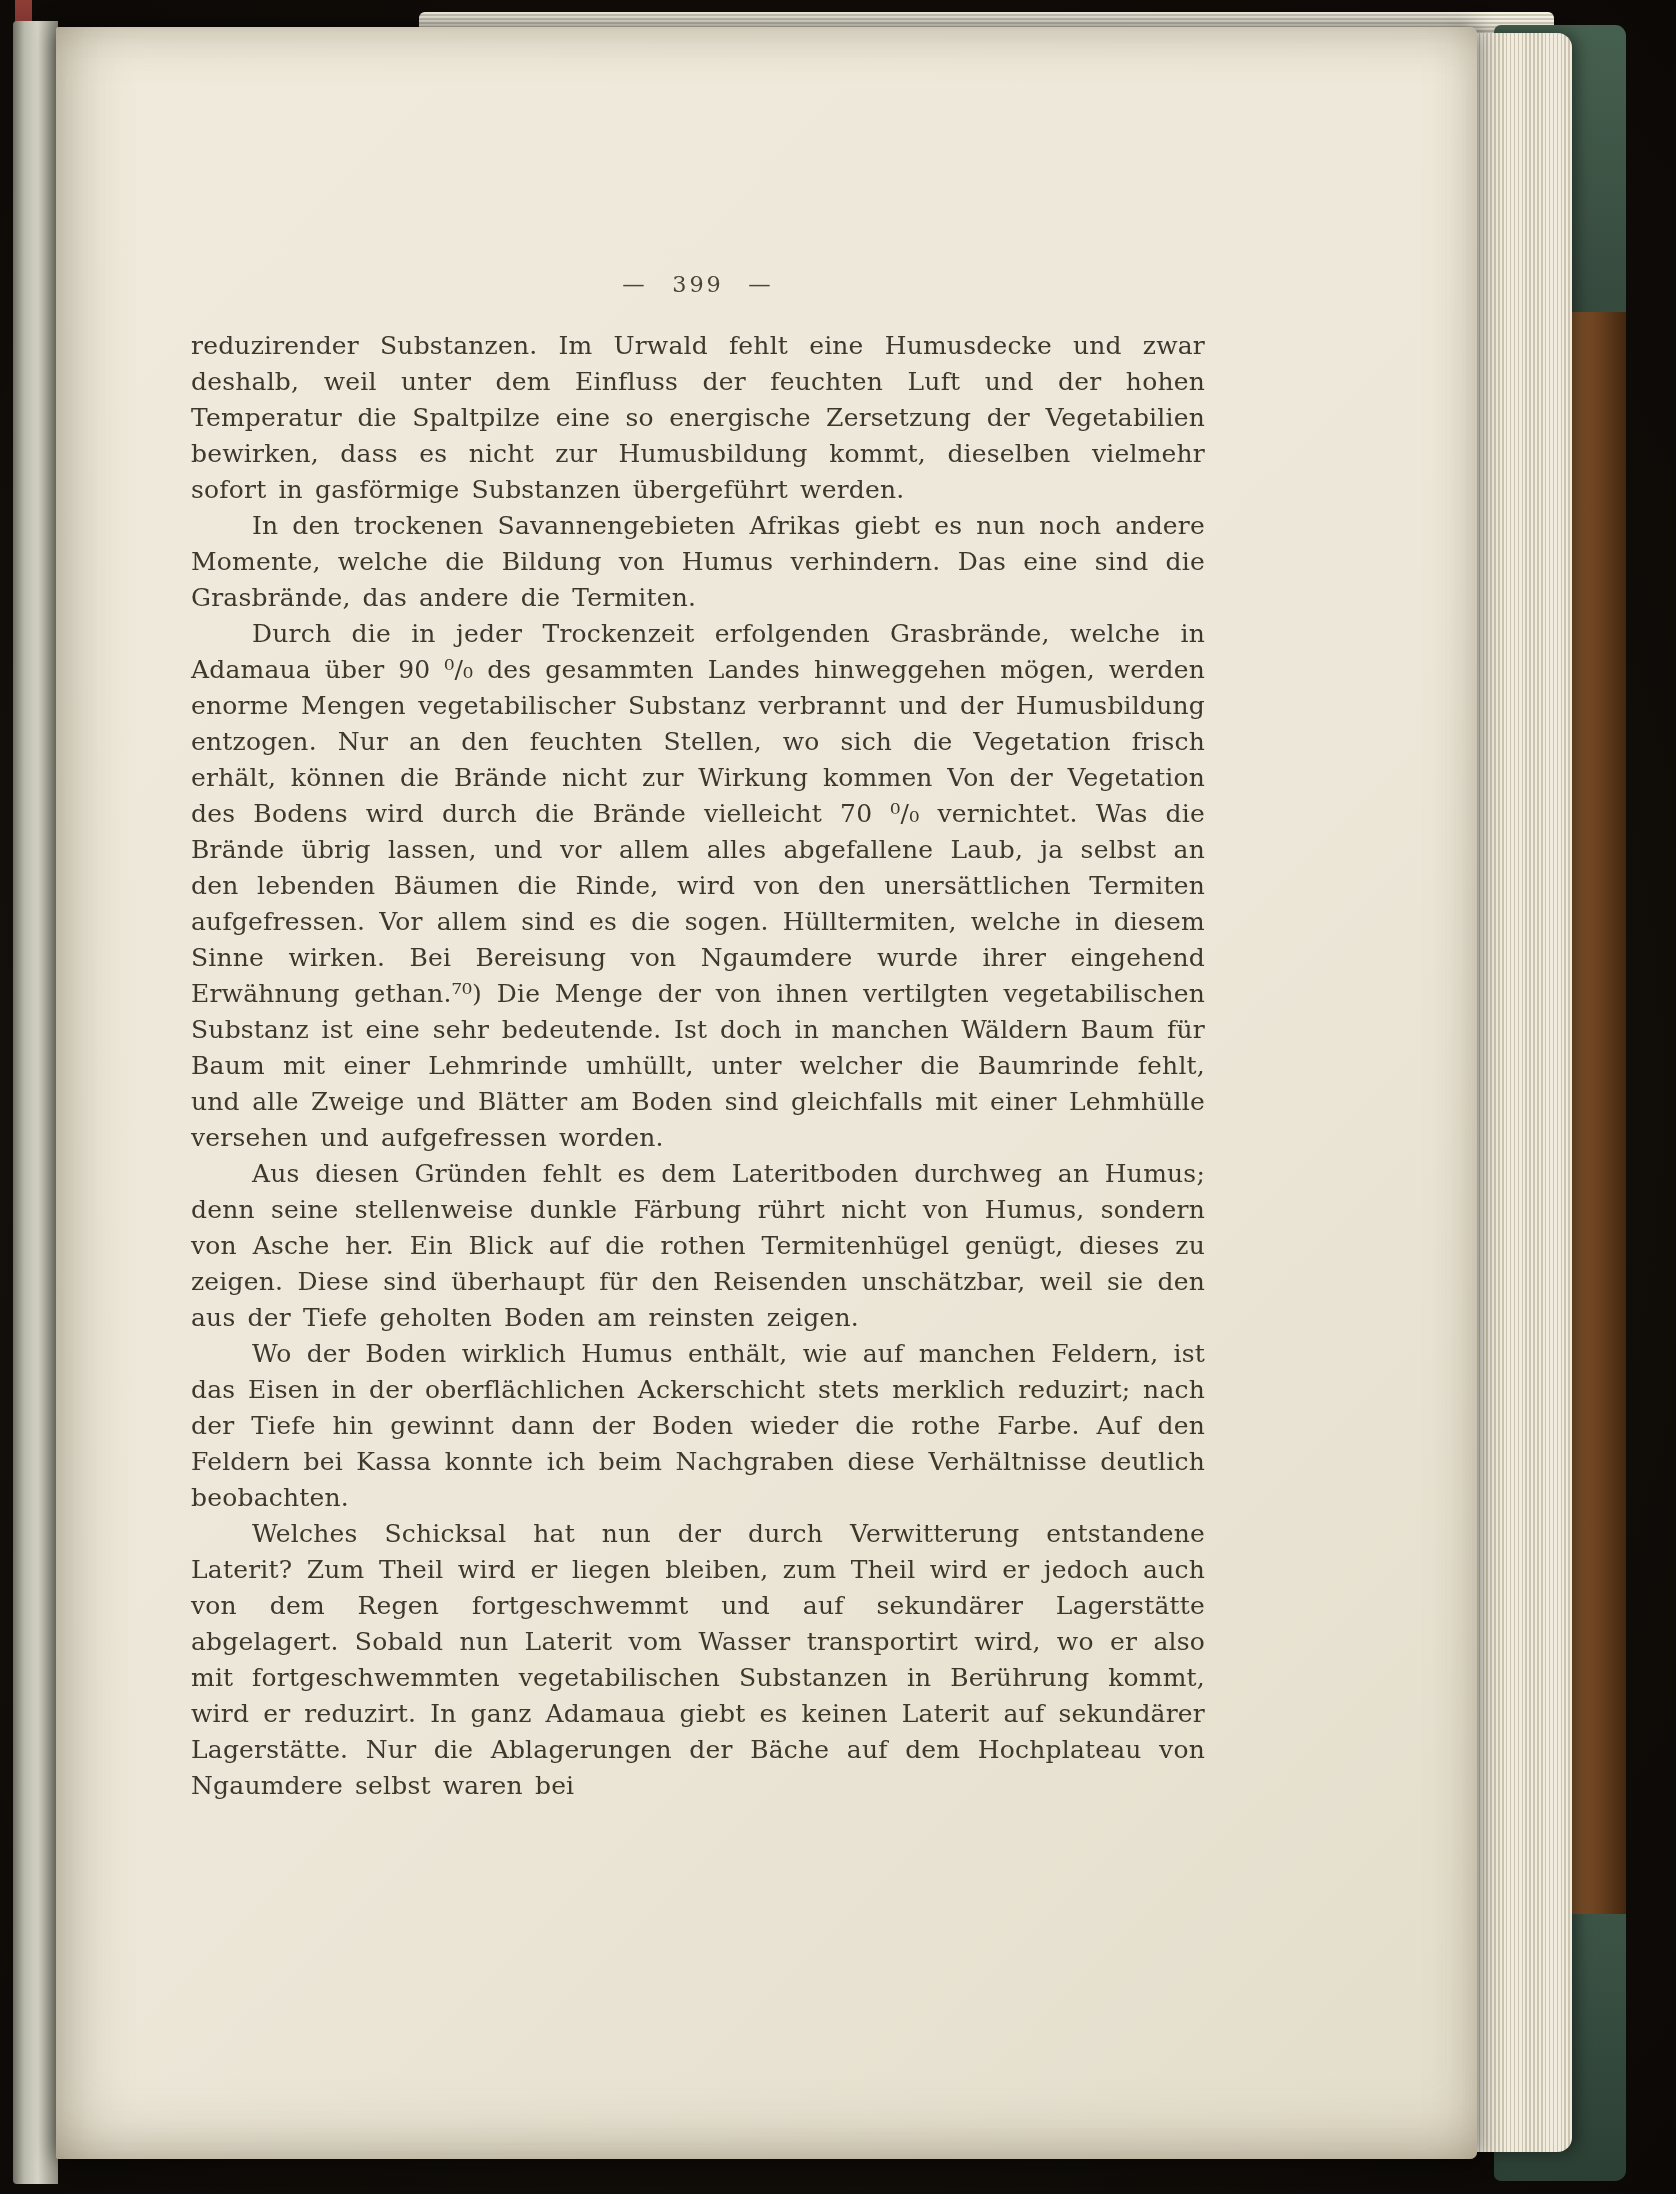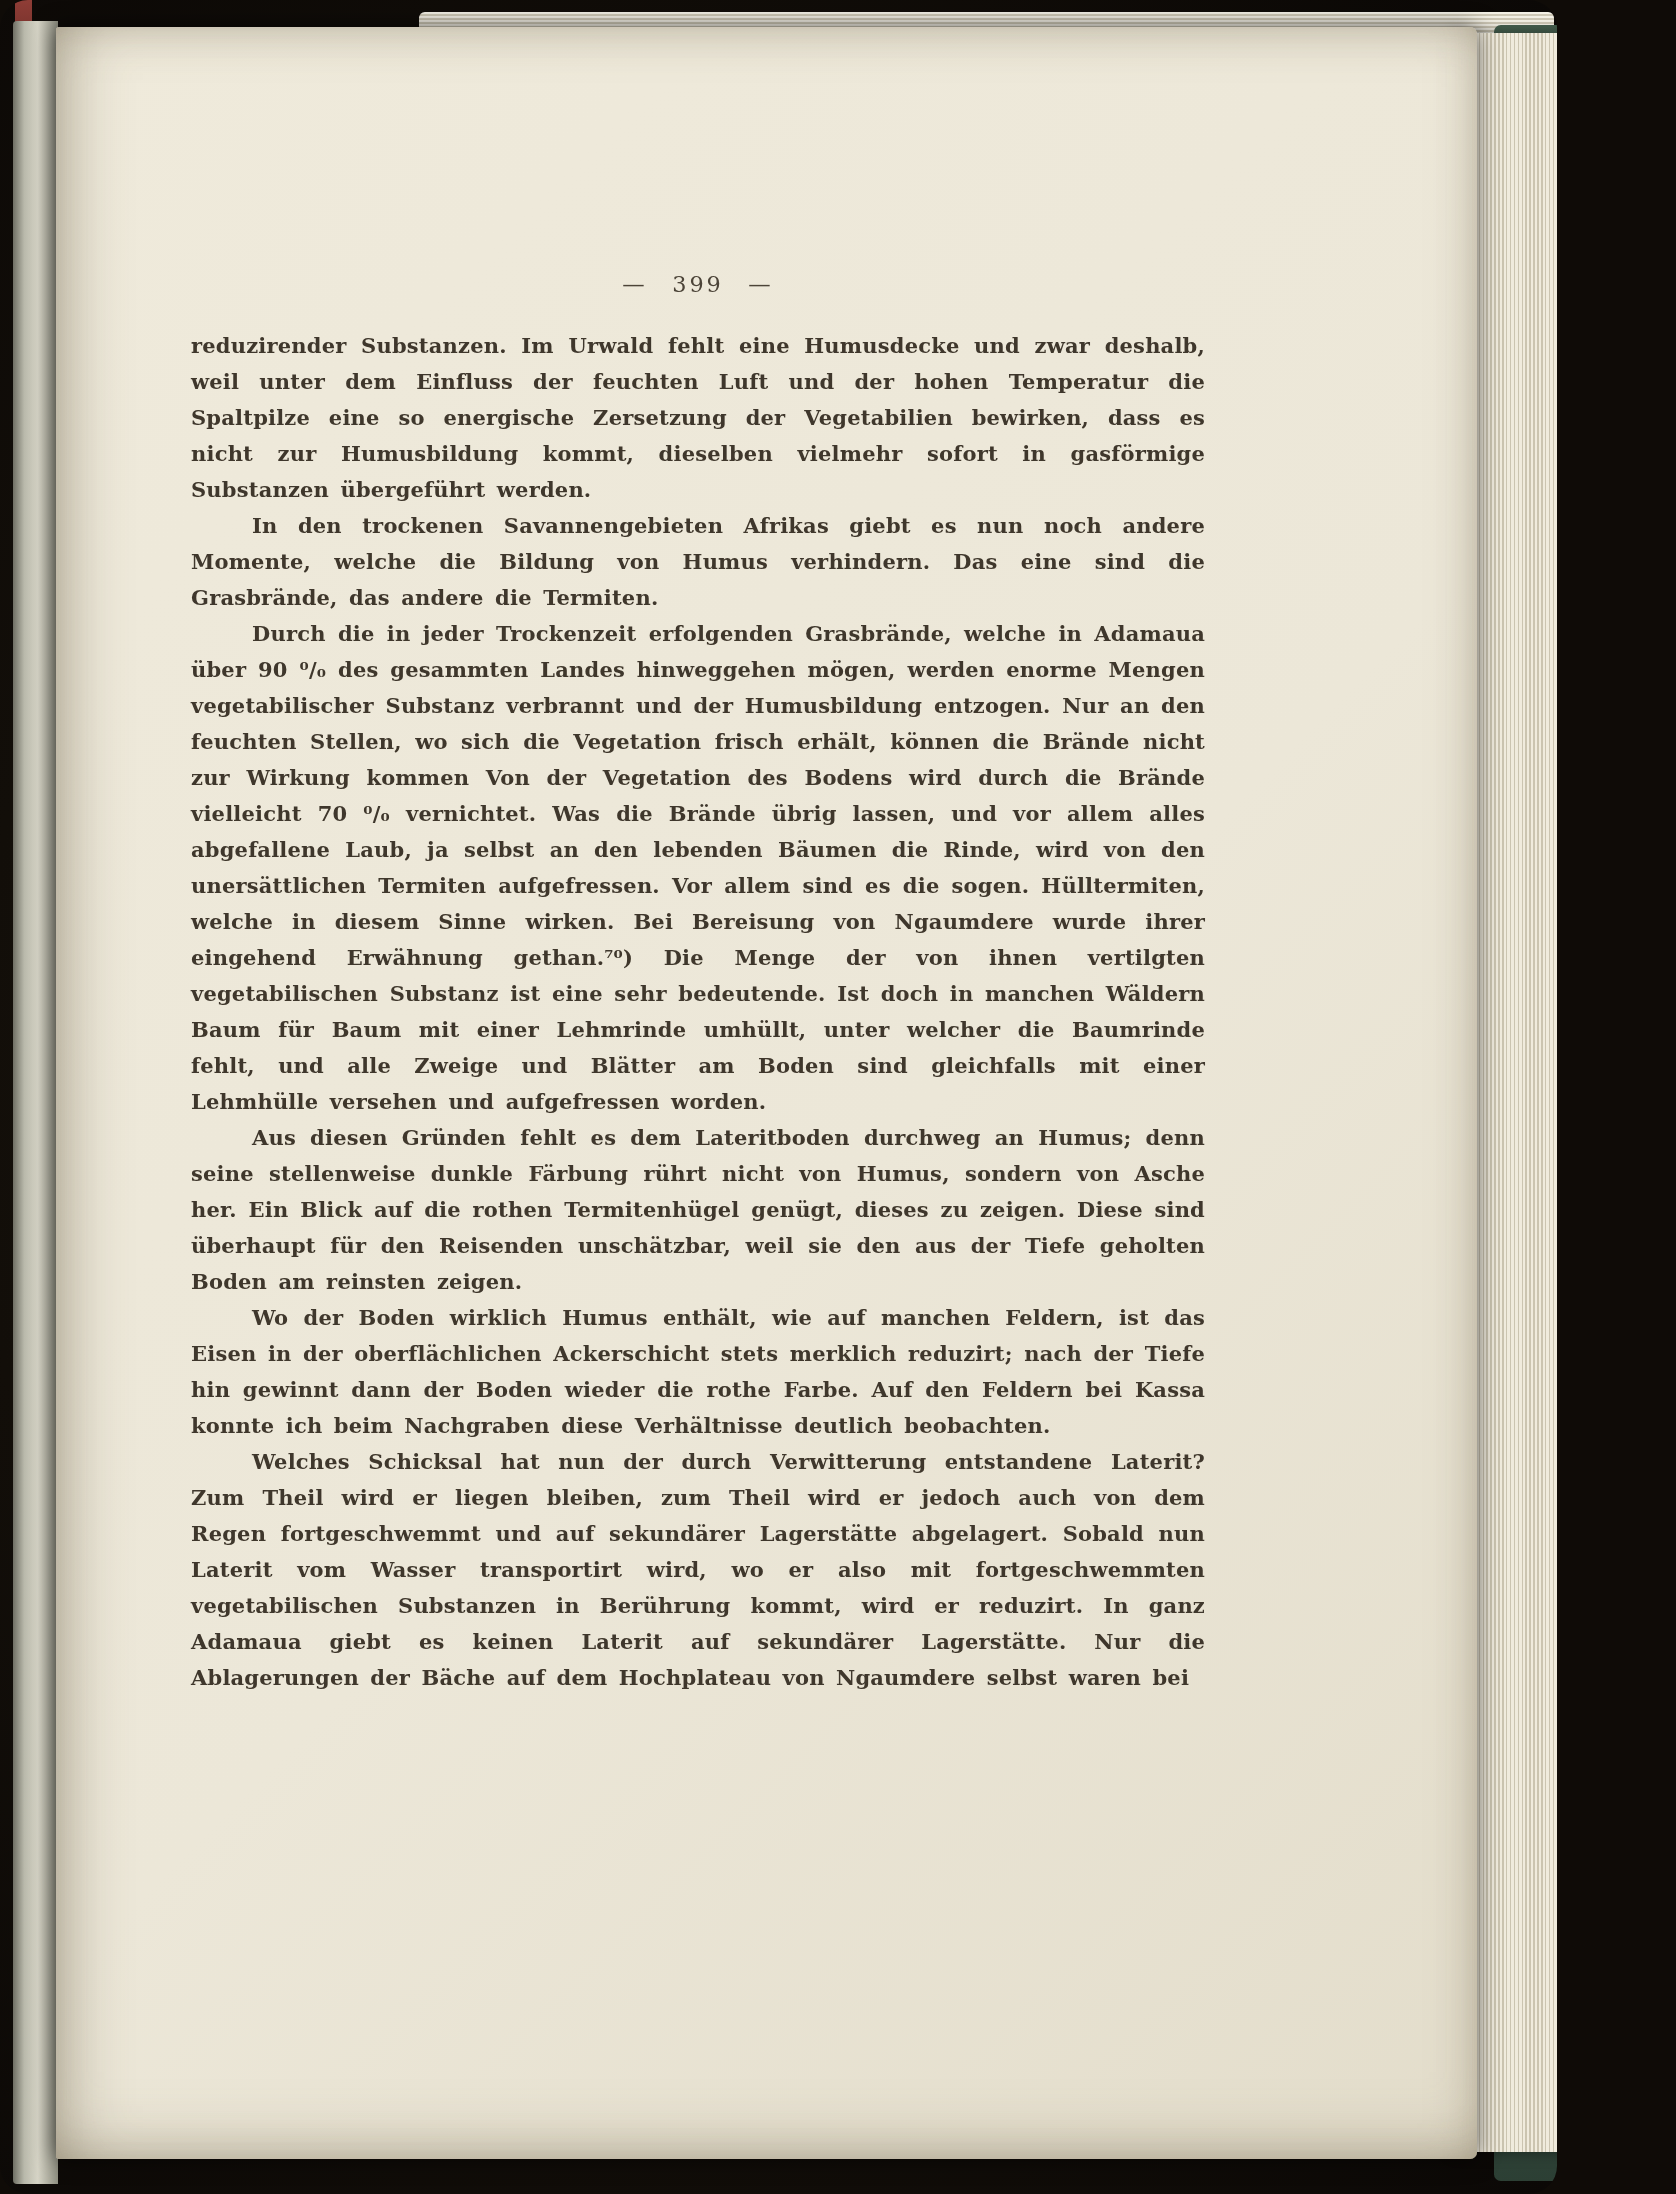--- a/index.html
+++ b/index.html
@@ -2,23 +2,22 @@
 <html style="font-size:7.8px"><head>
 <meta charset="utf-8">
 <style>
   html, body { margin: 0; padding: 0; }
   body {
     width: 1676px; height: 2194px;
     background: #0f0b07;
     font-family: "DejaVu Serif", "Liberation Serif", serif;
   }
   .scene {
-    position: relative; width: 1557px; height: 2194px; overflow: hidden;
+    position: relative; width: 1676px; height: 2194px; overflow: hidden;
     background: radial-gradient(ellipse at 45% 50%, #1d1811 0%, #120e09 60%, #0b0806 100%);
-    border-radius: 28px;
   }
   
   .red-sliver { position: absolute; left: 14.6px; top: 0; width: 17.5px; height: 49px;
     background: linear-gradient(180deg, #8f3d36, #6e2d28); }
   
   .left-pages { position: absolute; left: 12.7px; top: 20.5px; width: 45px; height: 2163px;
     background: linear-gradient(90deg, #6f6f64 0%, #b9b9ab 25%, #d6d4c6 55%, #8f8f81 100%);
     border-radius: 3.9px 0 0 3.9px; }
   
   .top-pages { position: absolute; left: 419px; top: 11.7px; width: 1135px; height: 35px;
@@ -45,23 +44,23 @@
     border-radius: 2.9px 6.8px 6.8px 2.9px;
     box-shadow:
       inset 34px 0 68px -29px rgba(95,85,60,.45),
       inset -24px 0 54px -29px rgba(120,108,82,.40),
       inset 0 -39px 68px -34px rgba(120,108,82,.35),
       inset 0 29px 58px -34px rgba(130,118,92,.28),
       0 0 22.4px rgba(0,0,0,.65); }
   .text-block { position: absolute; left: 135px; top: 244px; width: 1014px; }
   .page-num { font-size: 22.4px; color: #4c4438; text-align: center;
     letter-spacing: 2.9px; word-spacing: 14.6px; margin: 0 0 31px 0; }
-  .para { font-size: 21px; line-height: 36px; color: #3f372c;
+  .para { font-size: 25px; line-height: 36px; color: #3f372c;
     text-align: justify; word-spacing: 3.9px; letter-spacing: 0.2px;
-    margin: 0; hyphens: none; font-weight: bold; }
+    margin: 0; hyphens: none; }
   .para.indent { text-indent: 61px; }
 </style>
 </head>
 <body>
 
 <div class="scene">
   <div class="red-sliver"></div>
   <div class="left-pages"></div>
   <div class="top-pages"></div>
   <div class="cover-green-top"></div>

